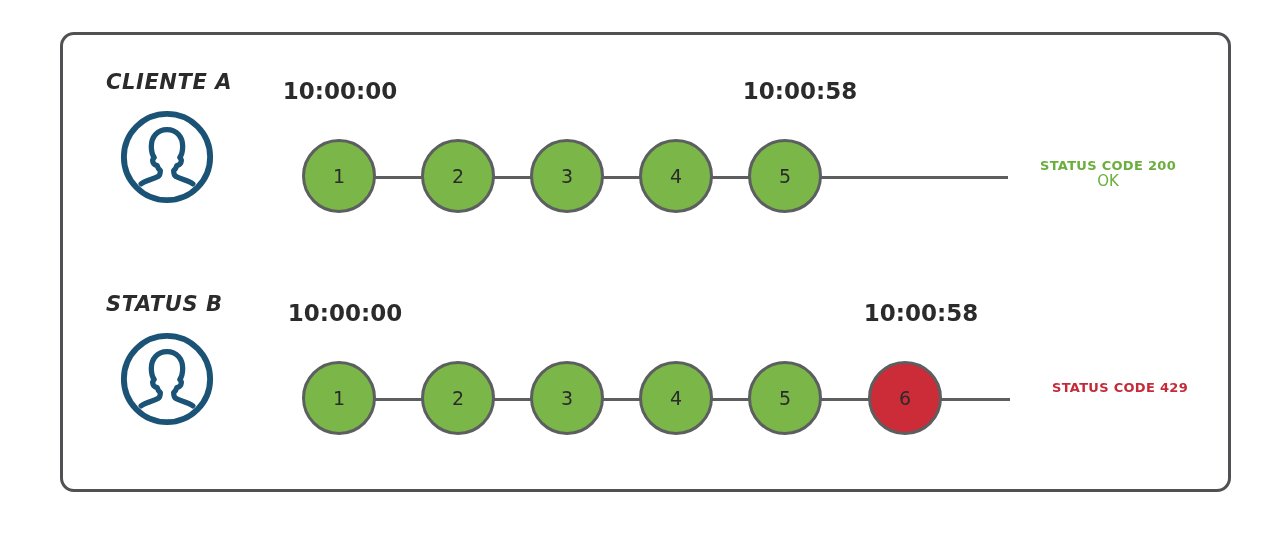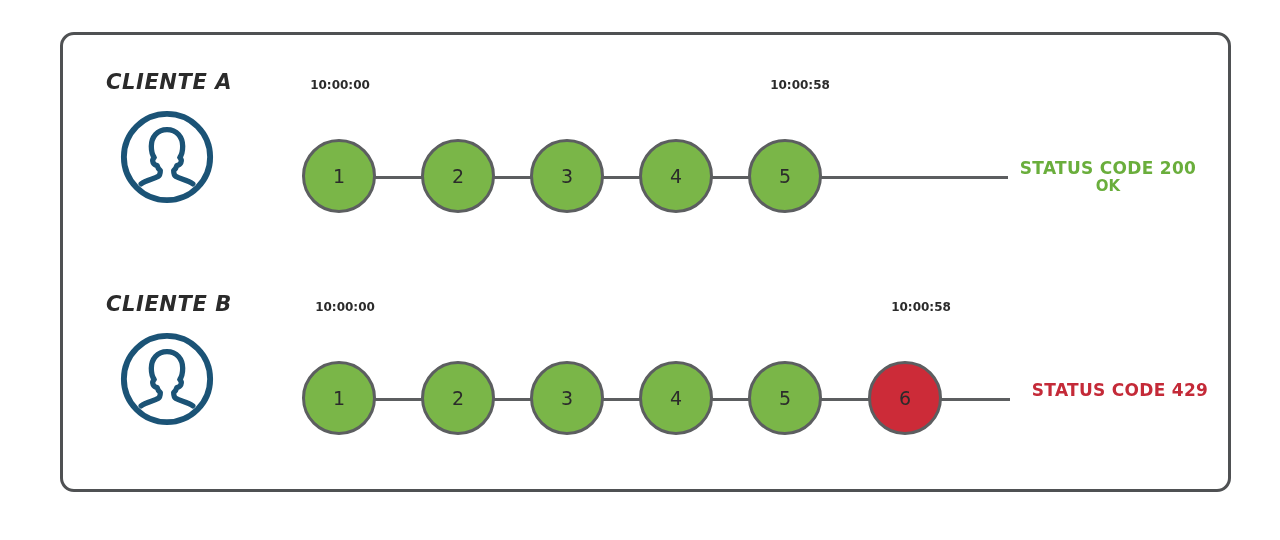--- a/index.html
+++ b/index.html
@@ -56,21 +56,21 @@
     position: absolute;
     left: 118px;
     top: 38px;
     width: 98px;
     height: 98px;
   }
   .timestamp {
     position: absolute;
     top: 8px;
     font-family: "DejaVu Sans", sans-serif;
-    font-size: 12px;
+    font-size: 23px;
     font-weight: 700;
     color: #2b2b2b;
     white-space: nowrap;
     transform: translateX(-50%);
   }
   .track {
     position: absolute;
     top: 38px;
     left: 290px;
     height: 100px;
@@ -102,28 +102,28 @@
 
   .status {
     position: absolute;
     text-align: center;
     font-family: "DejaVu Sans", sans-serif;
     white-space: nowrap;
     line-height: 1.18;
     transform: translateX(-50%);
   }
   .status .line1 {
-    font-size: 17px;
+    font-size: 13px;
     font-weight: 600;
     letter-spacing: 0.3px;
     display: block;
   }
   .status .line2 {
     font-size: 15px;
-    font-weight: 700;
+    font-weight: 400;
     display: block;
   }
   .status.ok  { color: #6aae3c; }
   .status.err { color: #c42a38; text-align: center; }
 </style>
 </head>
 <body>
 
 <div id="canvas">
 
@@ -170,21 +170,21 @@
     </div>
 
     <div class="status ok" style="left:1108px; top:88px;">
       <span class="line1">STATUS CODE 200</span>
       <span class="line2">OK</span>
     </div>
   </div>
 
   <div class="row" id="row-b">
 
-    <div class="client-label">CLIENTE B</div>
+    <div class="client-label">STATUS B</div>
 
     <div class="avatar">
       <svg viewBox="0 0 100 100" width="98" height="98" aria-hidden="true">
         <circle cx="50" cy="50" r="44" fill="none" stroke="#1b5376" stroke-width="6"></circle>
         <path d="M50 22
                  c -10 0 -16 7.5 -16 17
                  c 0 6 1.5 9.5 3 11.5
                  c -1.5 1.5 -2 3.5 -1.2 5.2
                  c 0.9 1.9 2.6 2.6 4.2 3.0
                  c 0.5 2.0 1.6 3.8 3.2 5.1

